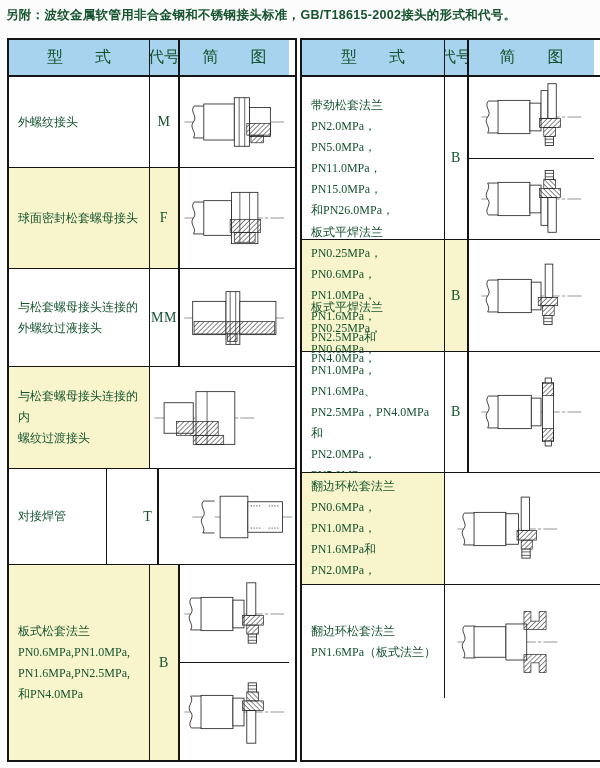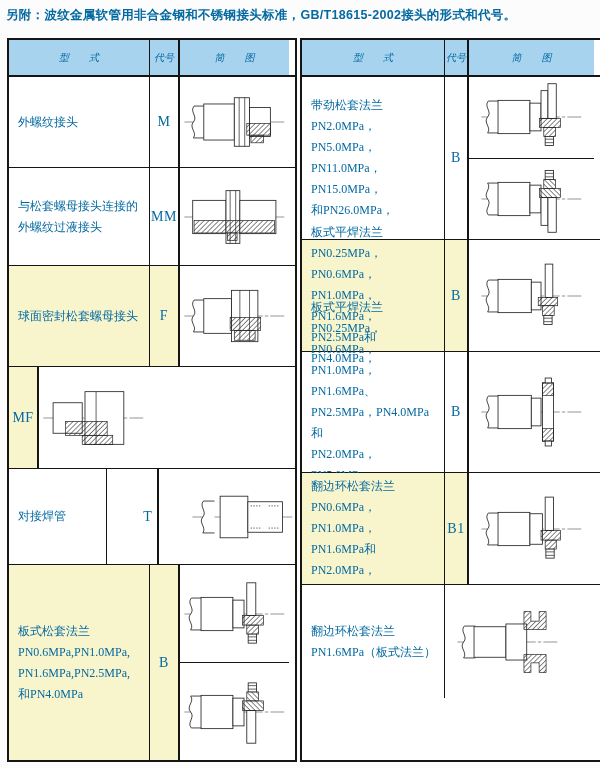--- a/index.html
+++ b/index.html
@@ -4,38 +4,37 @@
 <style>
   :root{
     --bd:#151515;
     --hdr:#a7d3ef;
     --hl:#f8f5cd;
   }
   html,body{margin:0;padding:0;}
   body{background:#ffffff;}
   .page{
     position:relative;width:600px;height:768px;background:#fcfcfc;
-    font-family:"Liberation Serif","DejaVu Serif",serif;color:#0369a1;
+    font-family:"Liberation Serif","DejaVu Serif",serif;color:#14532d;
     overflow:hidden;
   }
   .title{
     position:absolute;left:6px;top:7px;
     font-family:"Liberation Sans","DejaVu Sans",sans-serif;
     font-weight:bold;font-size:12.5px;letter-spacing:0.3px;white-space:nowrap;
   }
   .tables{position:absolute;left:7px;top:38px;display:flex;gap:3px;}
   .tbl{border:2px solid var(--bd);background:#fff;}
   .lt{width:286px;}
   .rt{width:298px;}
   .hdr{height:35px;border-bottom:2px solid var(--bd);display:flex;}
   .hcell{
     display:flex;align-items:center;justify-content:center;
-    background:var(--hdr);font-size:10px;white-space:nowrap;overflow:hidden;
+    background:var(--hdr);font-size:16px;white-space:nowrap;overflow:hidden;
     box-sizing:border-box;
-    font-style:italic;
   }
   .row{display:flex;box-sizing:border-box;border-bottom:1.5px solid var(--bd);}
   .row:last-child{border-bottom:none;}
   .lt .w-type{width:141px;}
   .lt .w-code{width:30px;}
   .lt .w-diag{width:109px;}
   .rt .w-type{width:143px;}
   .rt .w-code{width:24px;}
   .rt .w-diag{width:125px;}
   .w-type{border-right:1px solid var(--bd);box-sizing:border-box;}
@@ -87,20 +86,43 @@
                   <rect x="74" y="15" width="22" height="70" stroke="#222" stroke-width="1.2" fill="#fff"></rect>
                   <line x1="81" y1="15" x2="81" y2="85" stroke="#222" stroke-width="1"></line>
                   <line x1="89" y1="15" x2="89" y2="85" stroke="#222" stroke-width="1"></line>
                   <rect x="96" y="29" width="30" height="42" stroke="#222" stroke-width="1.2" fill="#fff"></rect>
                   <rect x="92" y="52" width="34" height="17" fill="url(#hp1)" stroke="#222" stroke-width="1"></rect>
                   <rect x="98" y="69" width="18" height="11" fill="url(#hp1)" stroke="#222" stroke-width="1"></rect>
                 </svg>
               </div>
             </div>
           </div>
+          <div class="row hl" style="height: 101px;">
+            <div class="tcell w-type">球面密封松套螺母接头</div>
+            <div class="ccell w-code">F</div>
+            <div class="dcell w-diag">
+              <div class="sub">
+                <svg class="fitting" viewBox="0 0 150 100" width="104" height="70" xmlns="http://www.w3.org/2000/svg">
+                  <defs>
+                    <pattern id="hp2" width="5" height="5" patternUnits="userSpaceOnUse" patternTransform="rotate(45)">
+                      <line x1="0" y1="0" x2="0" y2="5" stroke="#222" stroke-width="1.6"></line>
+                    </pattern>
+                  </defs>
+                  <line x1="2" y1="50" x2="148" y2="50" stroke="#222" stroke-width="0.7" stroke-dasharray="20 3 5 3"></line>
+                  <path d="M 32 27 H 16 C 9 35, 22 42, 15 50 C 8 58, 21 65, 15 73 H 32" fill="#fff" stroke="#222" stroke-width="1.2"></path>
+                  <rect x="30" y="25" width="40" height="50" stroke="#222" stroke-width="1.2" fill="#fff"></rect>
+                  <rect x="70" y="13" width="38" height="74" stroke="#222" stroke-width="1.2" fill="#fff"></rect>
+                  <line x1="82" y1="13" x2="82" y2="87" stroke="#222" stroke-width="1"></line>
+                  <line x1="96" y1="13" x2="96" y2="87" stroke="#222" stroke-width="1"></line>
+                  <rect x="68" y="52" width="44" height="19" fill="url(#hp2)" stroke="#222" stroke-width="1"></rect>
+                  <rect x="74" y="71" width="30" height="14" fill="url(#hp2)" stroke="#222" stroke-width="1"></rect>
+                </svg>
+              </div>
+            </div>
+          </div>
           <div class="row" style="height: 98px;">
             <div class="tcell w-type">与松套螺母接头连接的
 外螺纹过液接头</div>
             <div class="ccell w-code">MM</div>
             <div class="dcell w-diag">
               <div class="sub">
                 <svg class="fitting" viewBox="0 0 150 100" width="104" height="70" xmlns="http://www.w3.org/2000/svg">
                   <defs>
                     <pattern id="hp3" width="5" height="5" patternUnits="userSpaceOnUse" patternTransform="rotate(45)">
                       <line x1="0" y1="0" x2="0" y2="5" stroke="#222" stroke-width="1.6"></line>
@@ -111,45 +133,23 @@
                   <rect x="62" y="12" width="20" height="76" stroke="#222" stroke-width="1.2" fill="#fff"></rect>
                   <line x1="68" y1="12" x2="68" y2="88" stroke="#222" stroke-width="1"></line>
                   <line x1="76" y1="12" x2="76" y2="88" stroke="#222" stroke-width="1"></line>
                   <rect x="82" y="26" width="52" height="48" stroke="#222" stroke-width="1.2" fill="#fff"></rect>
                   <rect x="16" y="55" width="116" height="18" fill="url(#hp3)" stroke="#222" stroke-width="1"></rect>
                   <rect x="64" y="73" width="14" height="11" fill="url(#hp3)" stroke="#222" stroke-width="1"></rect>
                 </svg>
               </div>
             </div>
           </div>
-          <div class="row hl" style="height: 101px;">
-            <div class="tcell w-type">球面密封松套螺母接头</div>
-            <div class="ccell w-code">F</div>
-            <div class="dcell w-diag">
-              <div class="sub">
-                <svg class="fitting" viewBox="0 0 150 100" width="104" height="70" xmlns="http://www.w3.org/2000/svg">
-                  <defs>
-                    <pattern id="hp2" width="5" height="5" patternUnits="userSpaceOnUse" patternTransform="rotate(45)">
-                      <line x1="0" y1="0" x2="0" y2="5" stroke="#222" stroke-width="1.6"></line>
-                    </pattern>
-                  </defs>
-                  <line x1="2" y1="50" x2="148" y2="50" stroke="#222" stroke-width="0.7" stroke-dasharray="20 3 5 3"></line>
-                  <path d="M 32 27 H 16 C 9 35, 22 42, 15 50 C 8 58, 21 65, 15 73 H 32" fill="#fff" stroke="#222" stroke-width="1.2"></path>
-                  <rect x="30" y="25" width="40" height="50" stroke="#222" stroke-width="1.2" fill="#fff"></rect>
-                  <rect x="70" y="13" width="38" height="74" stroke="#222" stroke-width="1.2" fill="#fff"></rect>
-                  <line x1="82" y1="13" x2="82" y2="87" stroke="#222" stroke-width="1"></line>
-                  <line x1="96" y1="13" x2="96" y2="87" stroke="#222" stroke-width="1"></line>
-                  <rect x="68" y="52" width="44" height="19" fill="url(#hp2)" stroke="#222" stroke-width="1"></rect>
-                  <rect x="74" y="71" width="30" height="14" fill="url(#hp2)" stroke="#222" stroke-width="1"></rect>
-                </svg>
-              </div>
-            </div>
-          </div>
           <div class="row hl" style="height: 102px;">
-            <div class="ccell w-code">MF</div>
+            <div class="tcell w-type">与松套螺母接头连接的内
+螺纹过渡接头</div>
             <div class="dcell w-diag">
               <div class="sub">
                 <svg class="fitting" viewBox="0 0 150 100" width="104" height="70" xmlns="http://www.w3.org/2000/svg">
                   <defs>
                     <pattern id="hp4" width="5" height="5" patternUnits="userSpaceOnUse" patternTransform="rotate(45)">
                       <line x1="0" y1="0" x2="0" y2="5" stroke="#222" stroke-width="1.6"></line>
                     </pattern>
                   </defs>
                   <line x1="2" y1="50" x2="148" y2="50" stroke="#222" stroke-width="0.7" stroke-dasharray="20 3 5 3"></line>
                   <rect x="16" y="28" width="42" height="44" stroke="#222" stroke-width="1.2" fill="#fff"></rect>
@@ -348,21 +348,20 @@
                   <rect x="94" y="1" width="9" height="7" stroke="#222" stroke-width="1.2" fill="#fff"></rect>
                   <rect x="94" y="92" width="9" height="7" stroke="#222" stroke-width="1.2" fill="#fff"></rect>
                 </svg>
               </div>
             </div>
           </div>
           <div class="row hl" style="height: 112px;">
             <div class="tcell w-type">翻边环松套法兰
 PN0.6MPa，PN1.0MPa，
 PN1.6MPa和PN2.0MPa，</div>
-            <div class="ccell w-code">B1</div>
             <div class="dcell w-diag">
               <div class="sub">
                 <svg class="fitting" viewBox="0 0 150 100" width="104" height="70" xmlns="http://www.w3.org/2000/svg">
                   <defs>
                     <pattern id="hp12" width="5" height="5" patternUnits="userSpaceOnUse" patternTransform="rotate(45)">
                       <line x1="0" y1="0" x2="0" y2="5" stroke="#222" stroke-width="1.6"></line>
                     </pattern>
                   </defs>
                   <line x1="2" y1="50" x2="148" y2="50" stroke="#222" stroke-width="0.7" stroke-dasharray="20 3 5 3"></line>
                   <path d="M 28 27 H 12 C 5 35, 18 42, 11 50 C 4 58, 17 65, 11 73 H 28" fill="#fff" stroke="#222" stroke-width="1.2"></path>

